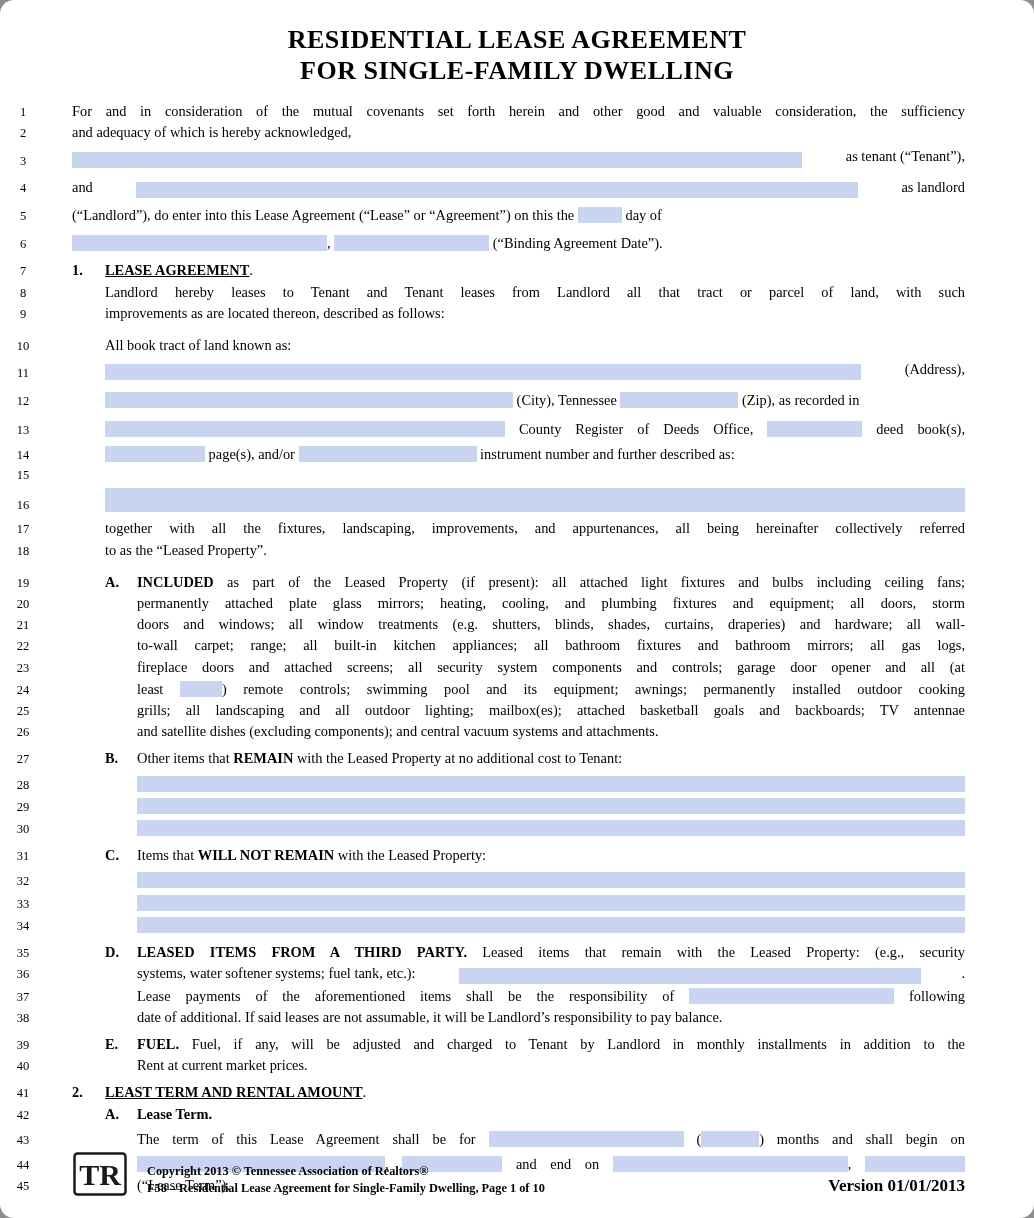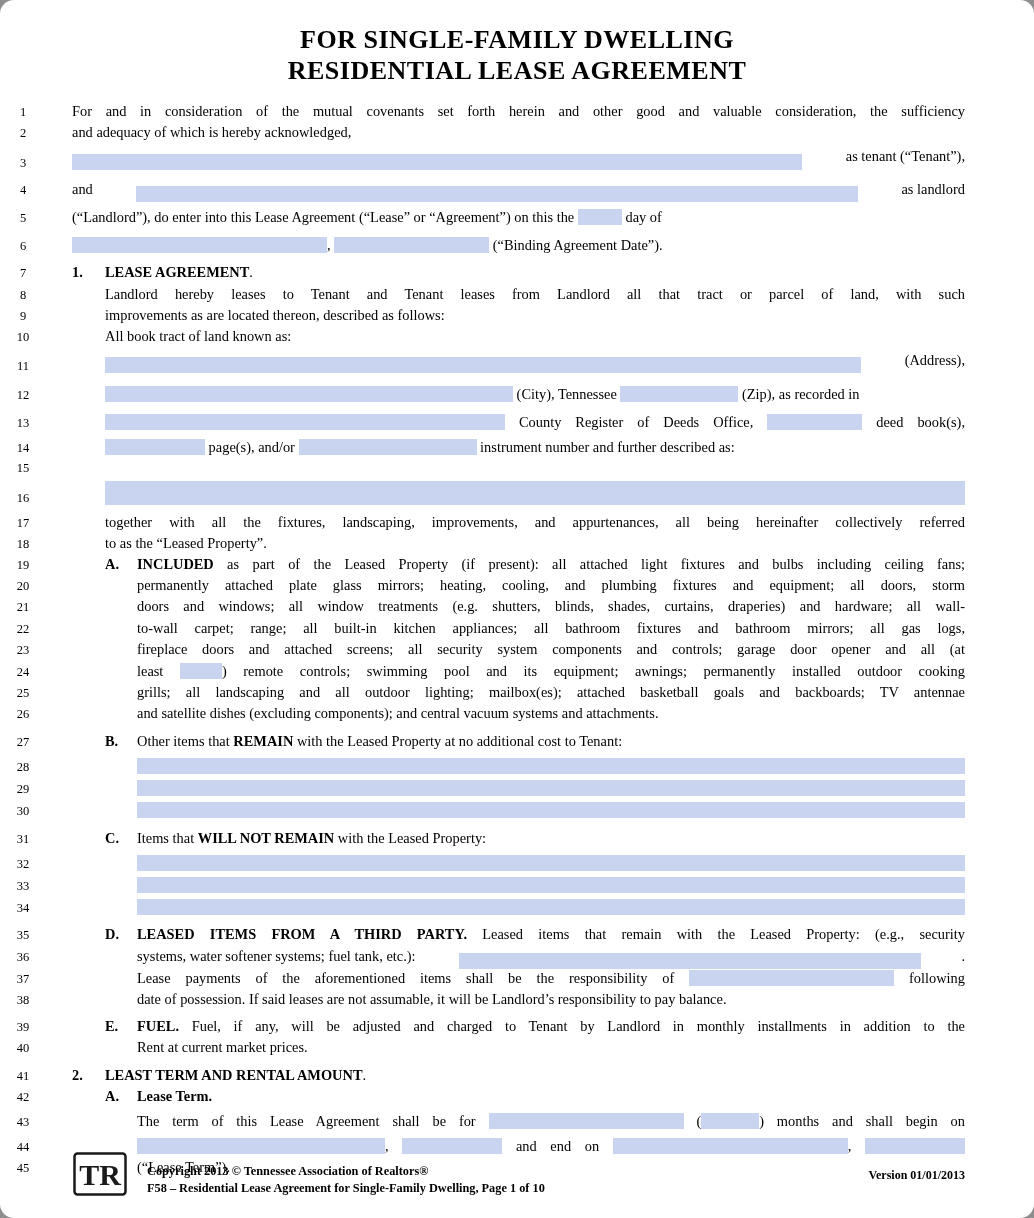--- a/index.html
+++ b/index.html
@@ -12,45 +12,45 @@
   }
   .doc-title { text-align: center; padding-top: 24px; font-weight: bold;
     font-size: 26px; line-height: 31px; letter-spacing: 0.5px; }
   .lines { margin-top: 15px; }
   .line { display: flex; align-items: baseline; min-height: 20.2px; line-height: 20.2px; }
   .num { flex: none; width: 46px; text-align: center; font-size: 12.5px; }
   .content { flex: 1 1 auto; margin-left: 26px; margin-right: 69px; font-size: 14.4px; line-height: 20.2px; }
   .ind1 { padding-left: 33px; }
   .ind2 { padding-left: 65px; }
   .just { text-align: justify; text-align-last: justify; text-justify: inter-word; }
-  .flexline { display: flex; align-items: flex-end; gap: 40px; }
+  .flexline { display: flex; align-items: center; gap: 40px; }
   .flexline .txt, .flexline .bold { white-space: pre; flex: none; }
   .bold { font-weight: bold; }
-  .underl { }
+  .underl { text-decoration: underline; }
   .marker { display: inline-block; font-weight: bold; }
   .field { display: inline-block; background: var(--field); height: 16px;
     transform: translateY(3px); }
   .flexline .grow { flex: 1 1 auto; }
   .gxs { margin-top: 3px; }
   .gsm { margin-top: 6px; }
-  .gmd { }
+  .gmd { margin-top: 11px; }
   .footer { position: absolute; left: 0; right: 0; top: 1152px;
     display: flex; align-items: flex-start; padding: 0 69px 0 73px; }
   .logo { flex: none; margin-right: 20px; margin-top: 0; }
   .footer-text { flex: 1 1 auto; font-size: 12.3px; font-weight: bold; line-height: 16.5px; margin-top: 11px; }
-  .version { flex: none; font-size: 12px; font-weight: bold; margin-top: 16px; }
+  .version { flex: none; font-size: 17px; font-weight: bold; margin-top: 24px; }
 </style>
 </head>
 <body>
 
 <div class="page">
 
   <div class="doc-title">
+    <div>RESIDENTIAL LEASE AGREEMENT</div>
     <div>FOR SINGLE-FAMILY DWELLING</div>
-    <div>RESIDENTIAL LEASE AGREEMENT</div>
   </div>
 
   <div class="lines">
       <div class="line">
         <span class="num">1</span>
         <div class="content ind0 just"><span class="txt">For and in consideration of the mutual covenants set forth herein and other good and valuable consideration, the sufficiency</span></div>
       </div>
       <div class="line">
         <span class="num">2</span>
         <div class="content ind0"><span class="txt">and adequacy of which is hereby acknowledged,</span></div>
@@ -218,21 +218,21 @@
           <span class="field grow"></span>
           <span class="txt">.</span>
         </div>
       </div>
       <div class="line">
         <span class="num">37</span>
         <div class="content ind2 just"><span class="txt">Lease payments of the aforementioned items shall be the responsibility of </span><span class="field" style="width: 205px;"></span><span class="txt"> following</span></div>
       </div>
       <div class="line">
         <span class="num">38</span>
-        <div class="content ind2"><span class="txt">date of possession.  If said leases are not assumable, it will be Landlord’s responsibility to pay balance.</span></div>
+        <div class="content ind2"><span class="txt">date of additional.  If said leases are not assumable, it will be Landlord’s responsibility to pay balance.</span></div>
       </div>
       <div class="line gsm">
         <span class="num">39</span>
         <div class="content ind1 just"><span class="marker" style="width: 32px;">E.</span><span class="bold">FUEL.</span><span class="txt"> Fuel, if any, will be adjusted and charged to Tenant by Landlord in monthly installments in addition to the</span></div>
       </div>
       <div class="line">
         <span class="num">40</span>
         <div class="content ind2"><span class="txt">Rent at current market prices.</span></div>
       </div>
       <div class="line gsm">

